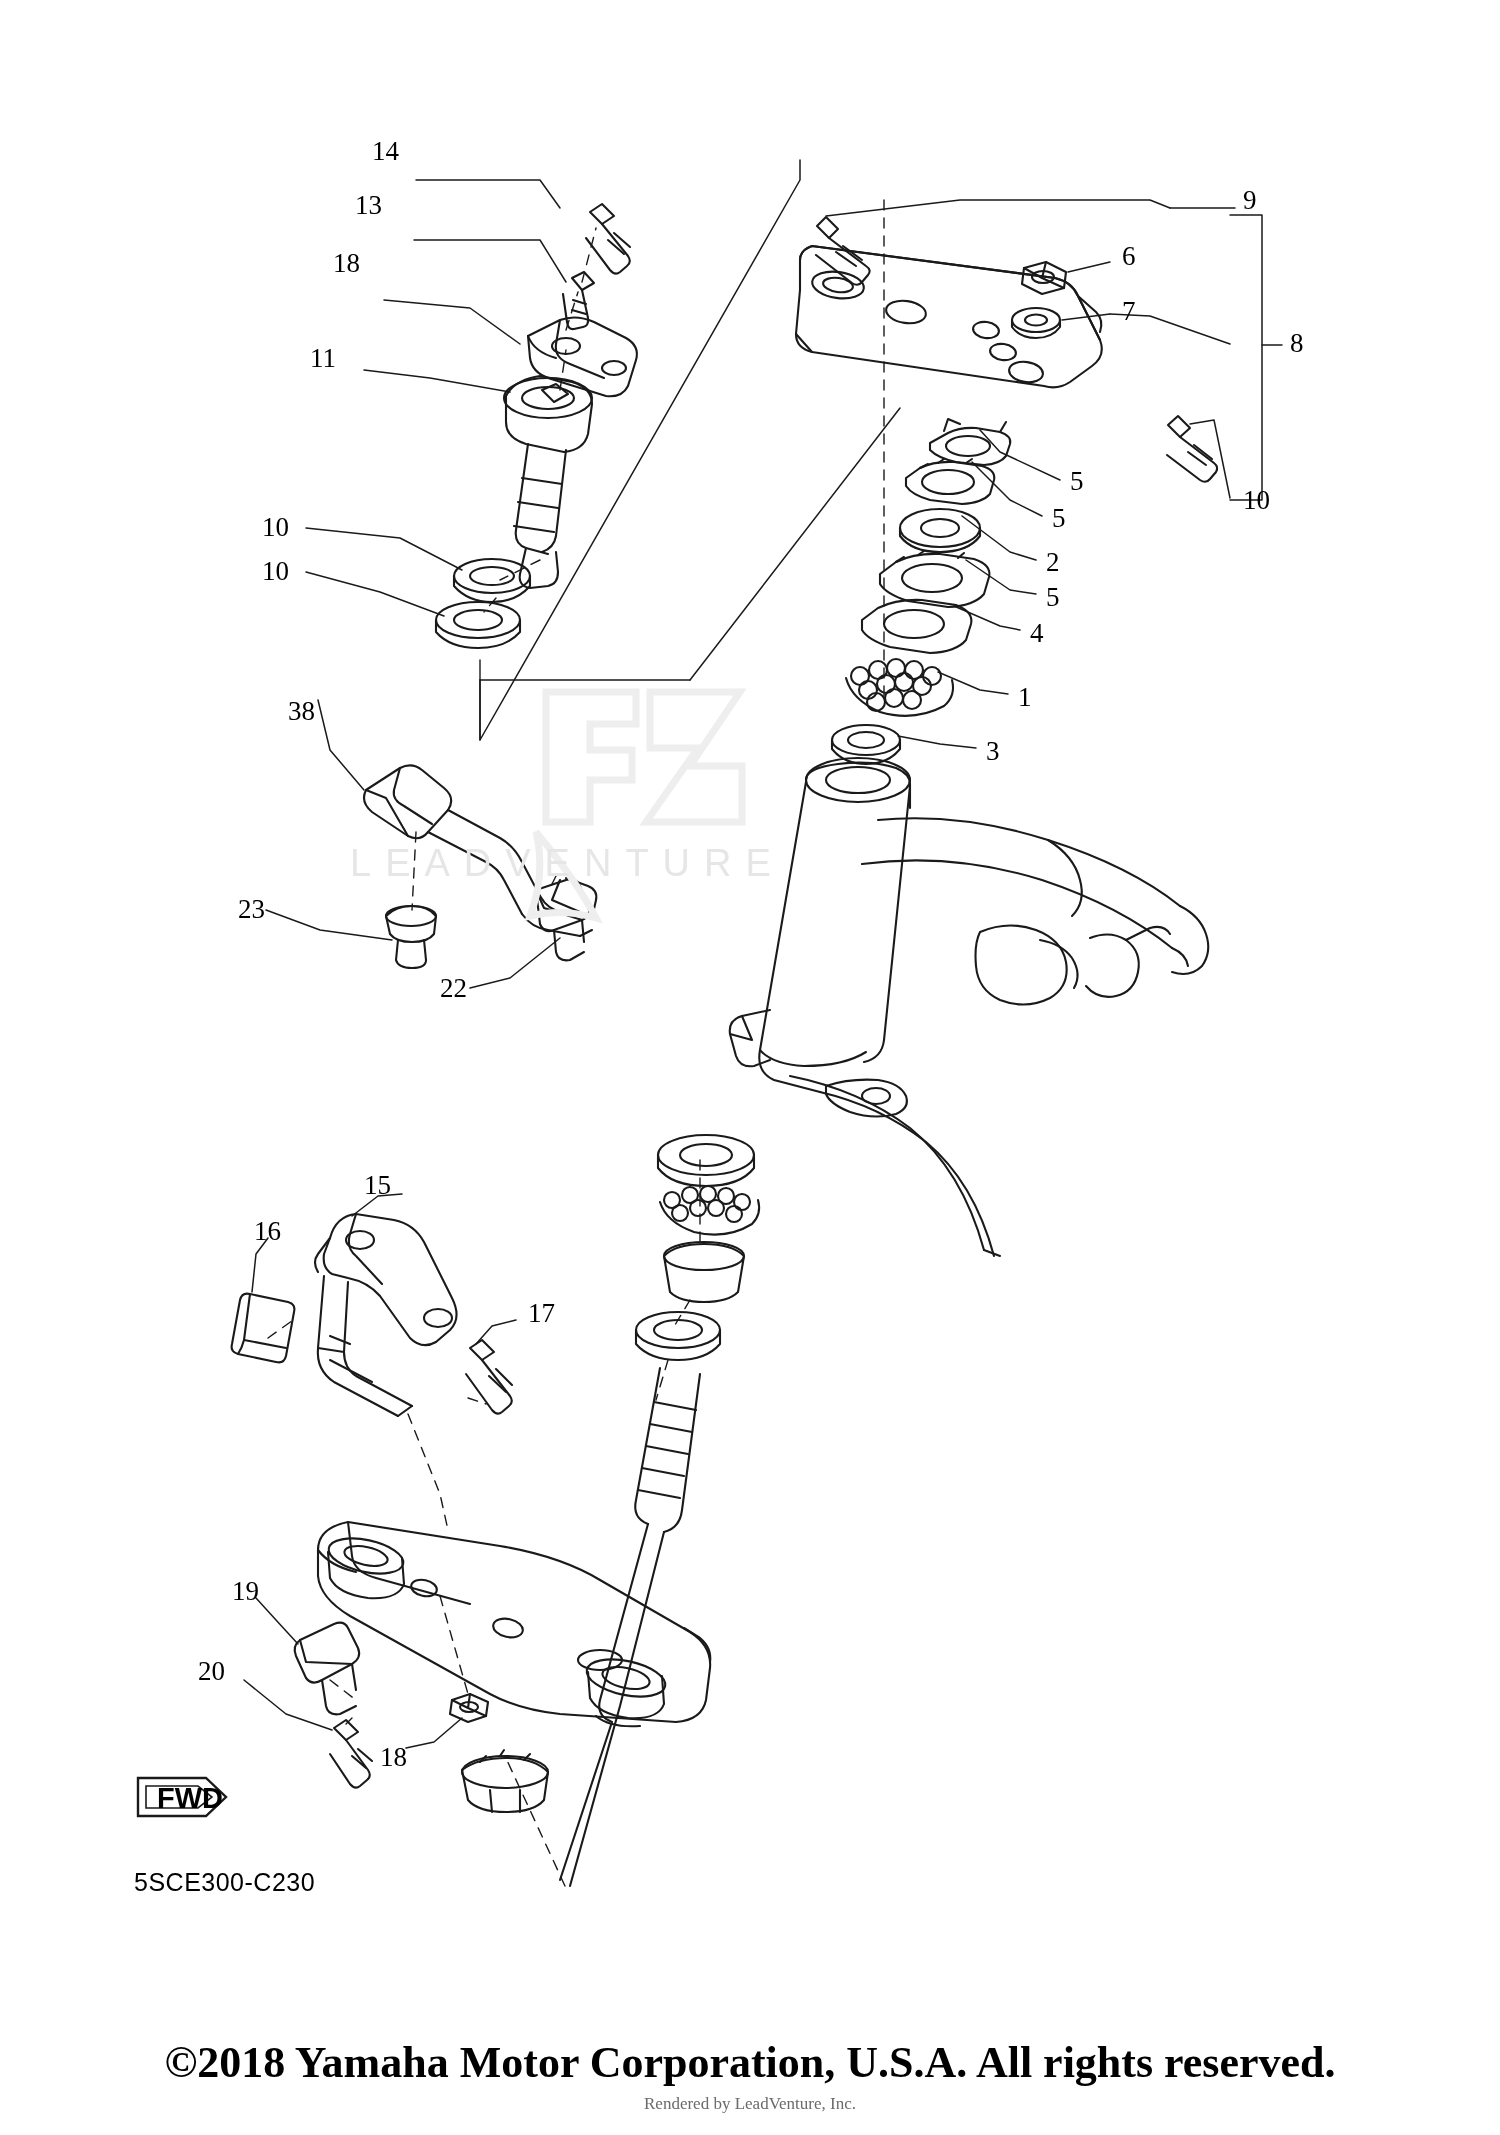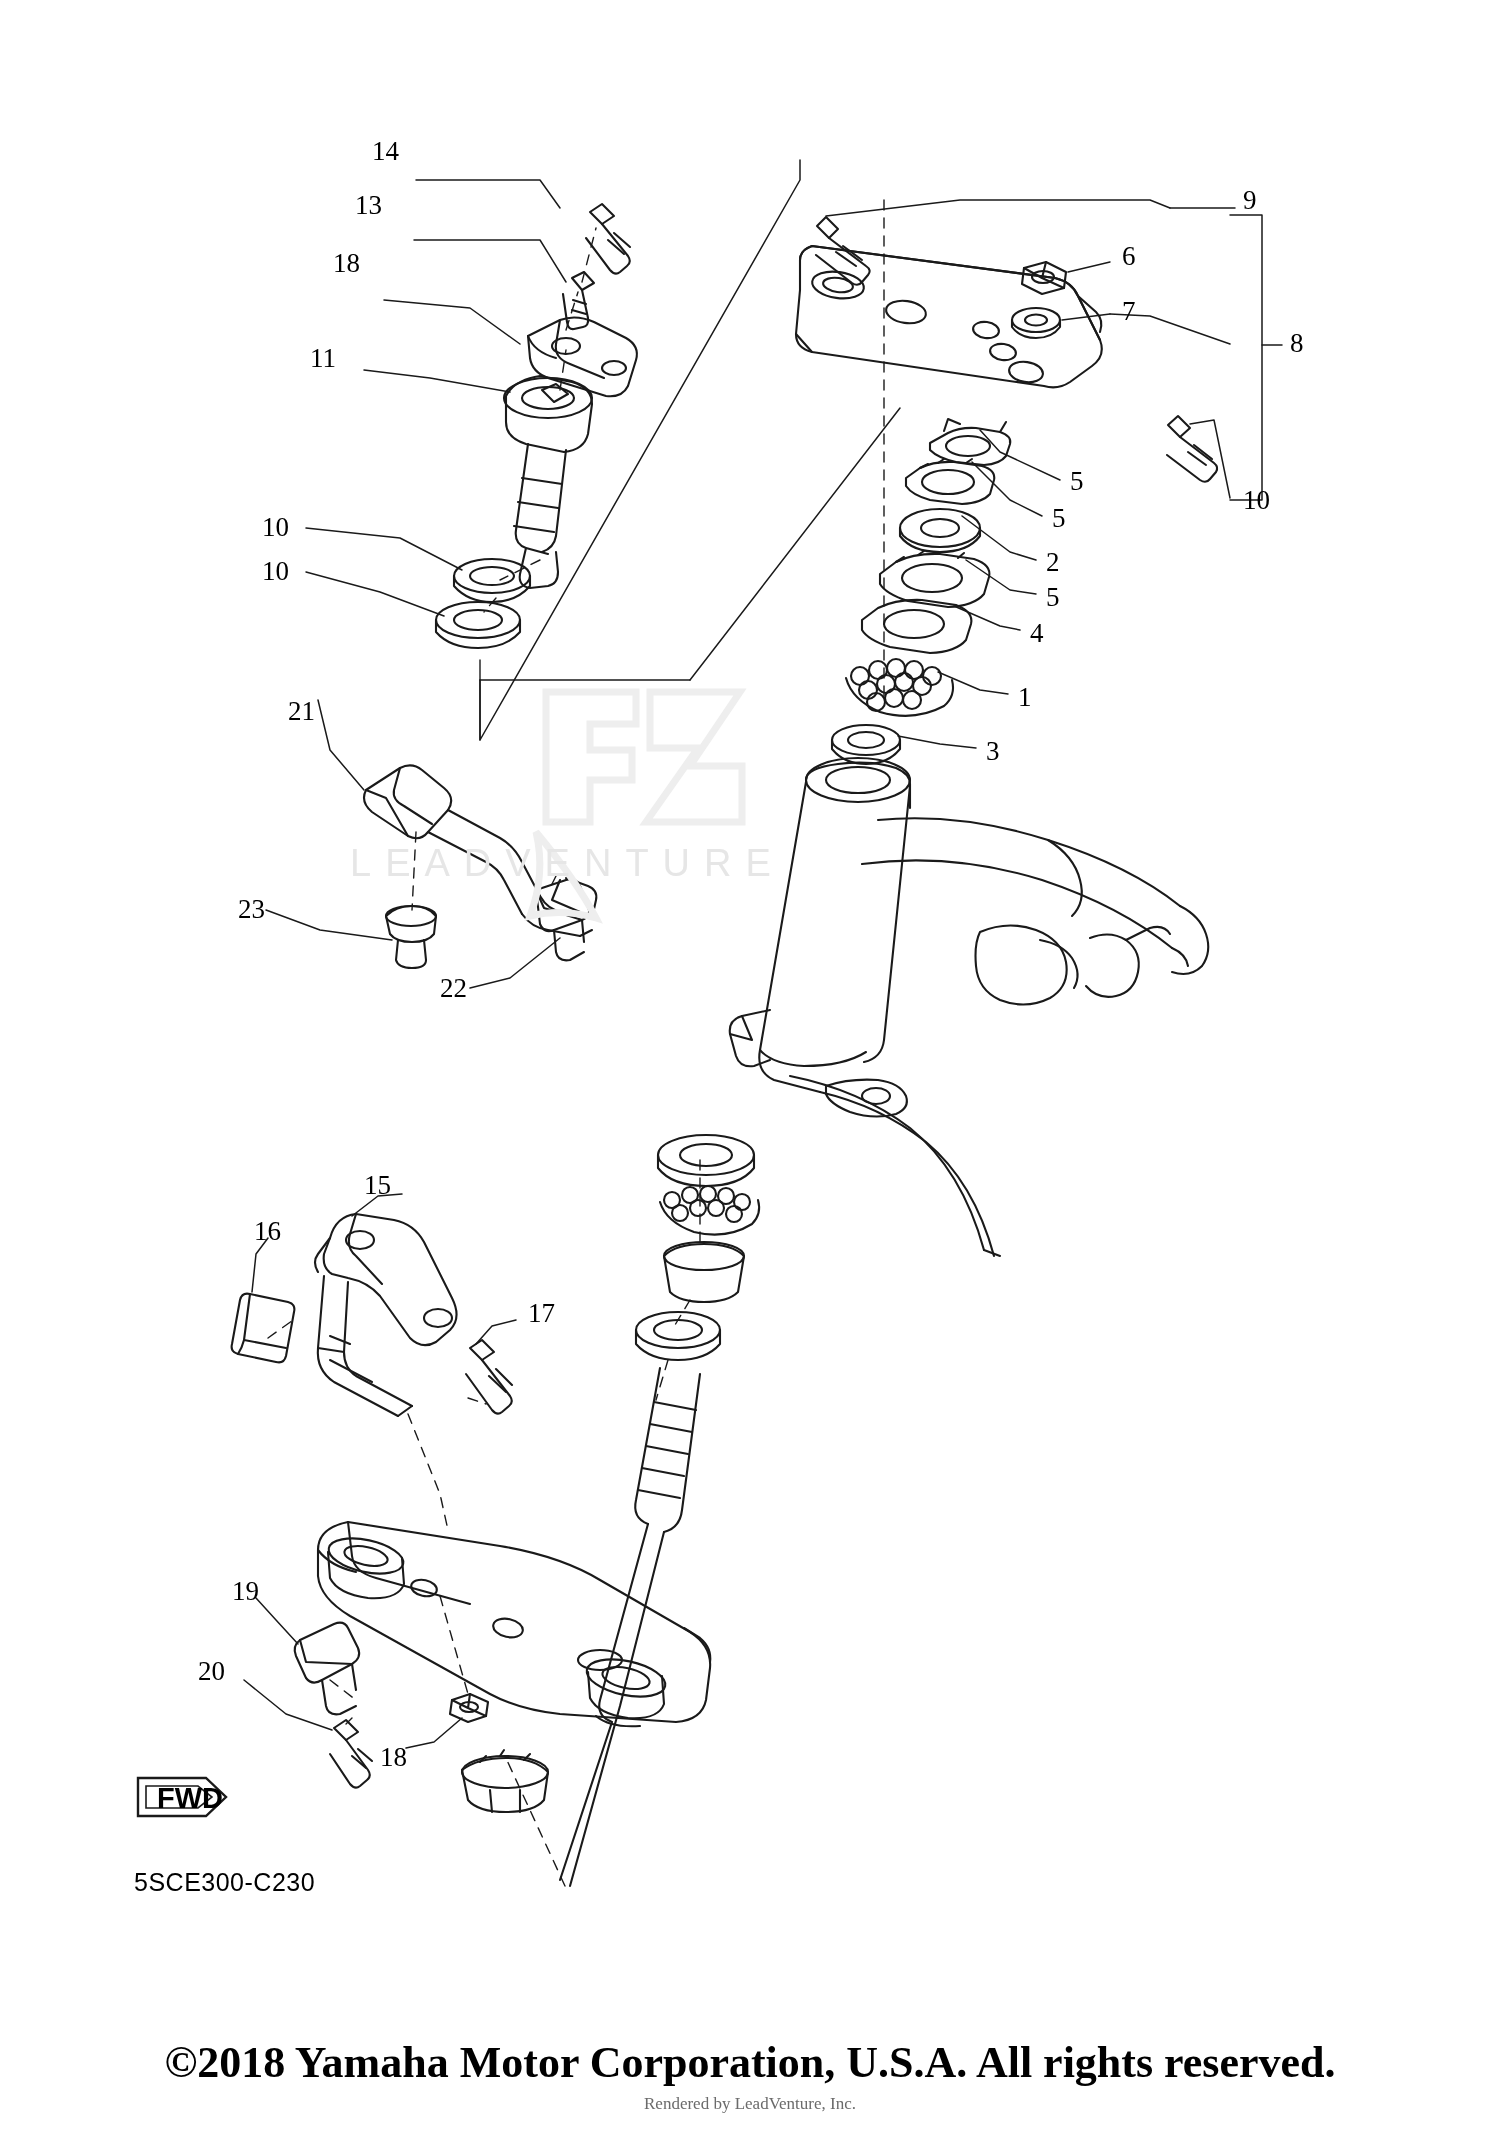--- a/index.html
+++ b/index.html
@@ -506,21 +506,21 @@
   <div class="callout" style="left:1243px;top:487px">10</div>
 
   <div class="callout" style="left:1070px;top:468px">5</div>
   <div class="callout" style="left:1052px;top:505px">5</div>
   <div class="callout" style="left:1046px;top:549px">2</div>
   <div class="callout" style="left:1046px;top:584px">5</div>
   <div class="callout" style="left:1030px;top:620px">4</div>
   <div class="callout" style="left:1018px;top:684px">1</div>
   <div class="callout" style="left:986px;top:738px">3</div>
 
-  <div class="callout" style="left:288px;top:698px">21</div>
+  <div class="callout" style="left:288px;top:698px">38</div>
   <div class="callout" style="left:238px;top:896px">23</div>
   <div class="callout" style="left:440px;top:975px">22</div>
 
   <div class="callout" style="left:254px;top:1218px">16</div>
   <div class="callout" style="left:364px;top:1172px">15</div>
   <div class="callout" style="left:528px;top:1300px">17</div>
 
   <div class="callout" style="left:232px;top:1578px">19</div>
   <div class="callout" style="left:198px;top:1658px">20</div>
   <div class="callout" style="left:380px;top:1744px">18</div>

